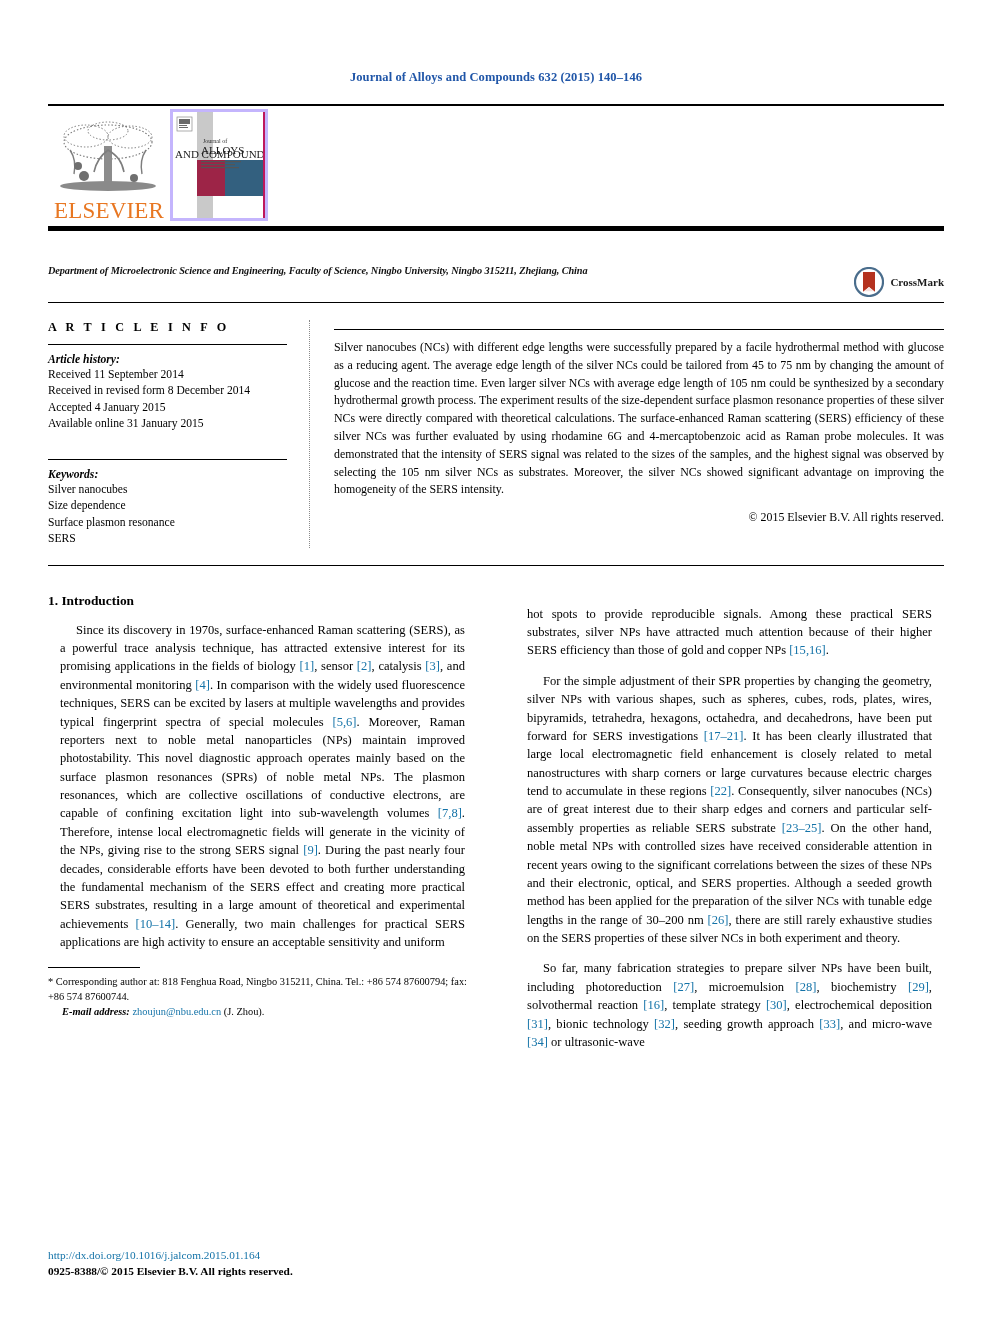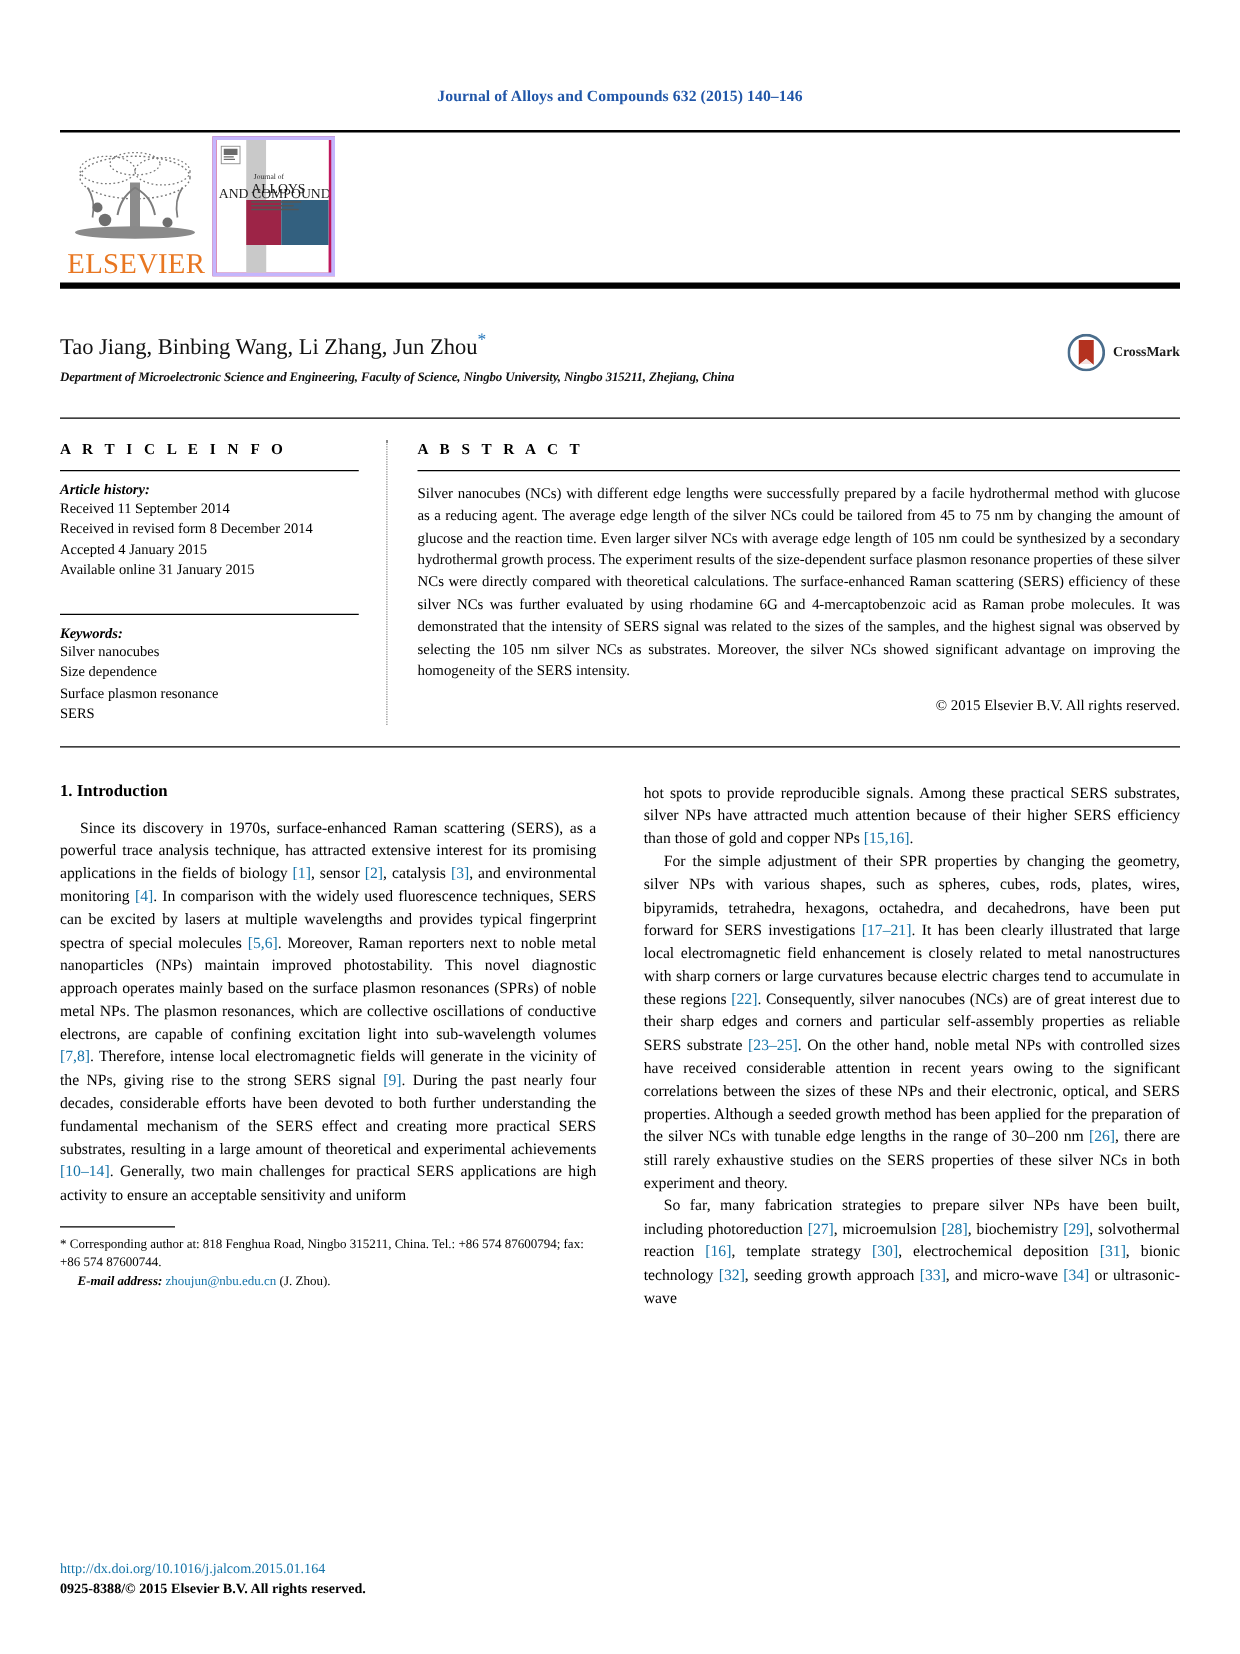--- a/index.html
+++ b/index.html
@@ -225,21 +225,21 @@
     font-weight: bold;
     font-size: 13.4px;
     margin: 0 0 12px 0;
   }
   .para {
     font-family: "Liberation Serif", serif;
     font-size: 12.55px;
     line-height: 1.465;
     text-align: justify;
     text-indent: 16px;
-    margin: 0;
+    margin: 12px;
   }
   .para.noindent { text-indent: 0; }
   .ref { color: #1473a8; }
   .lnk { color: #1473a8; }
 
   .footnote-wrap {
     margin-top: 16px;
   }
   .footnote-rule {
     border-top: 1px solid #000;
@@ -324,21 +324,20 @@
   <div class="title-block">
     <div class="crossmark">
       <svg width="30" height="30" viewBox="0 0 30 30">
         <circle cx="15" cy="15" r="14" fill="#ffffff" stroke="#4a6d8c" stroke-width="2.2"></circle>
         <path d="M9 5 L21 5 L21 25 L15 20 L9 25 Z" fill="#b4321f"></path>
         <path d="M15 20 L21 25 L9 25 Z" fill="#ffffff"></path>
         <path d="M15 20 L20 24.2 L10 24.2 Z" fill="#b4321f" opacity="0.15"></path>
       </svg>
       <span class="crossmark-label">CrossMark</span>
     </div>
-    <div class="authors"><span>Tao Jiang, Binbing Wang, Li Zhang, Jun Zhou</span><span class="star">*</span></div>
     <div class="affiliation">Department of Microelectronic Science and Engineering, Faculty of Science, Ningbo University, Ningbo 315211, Zhejiang, China</div>
   </div>
 
   <div class="info-panel">
     <div class="col-info">
       <div class="section-caps">A R T I C L E   I N F O</div>
       <div class="hr-thin"></div>
       <div class="info-head">Article history:</div>
       <div class="info-line">Received 11 September 2014</div>
       <div class="info-line">Received in revised form 8 December 2014</div>
@@ -347,21 +346,20 @@
       <div class="kw-gap"></div>
       <div class="hr-thin"></div>
       <div class="info-head">Keywords:</div>
       <div class="info-line">Silver nanocubes</div>
       <div class="info-line">Size dependence</div>
       <div class="info-line">Surface plasmon resonance</div>
       <div class="info-line">SERS</div>
     </div>
 
     <div class="col-abstract">
-      <div class="section-caps">A B S T R A C T</div>
       <div class="hr-thin wide"></div>
       <div class="abstract-body">Silver nanocubes (NCs) with different edge lengths were successfully prepared by a facile hydrothermal method with glucose as a reducing agent. The average edge length of the silver NCs could be tailored from 45 to 75 nm by changing the amount of glucose and the reaction time. Even larger silver NCs with average edge length of 105 nm could be synthesized by a secondary hydrothermal growth process. The experiment results of the size-dependent surface plasmon resonance properties of these silver NCs were directly compared with theoretical calculations. The surface-enhanced Raman scattering (SERS) efficiency of these silver NCs was further evaluated by using rhodamine 6G and 4-mercaptobenzoic acid as Raman probe molecules. It was demonstrated that the intensity of SERS signal was related to the sizes of the samples, and the highest signal was observed by selecting the 105 nm silver NCs as substrates. Moreover, the silver NCs showed significant advantage on improving the homogeneity of the SERS intensity.</div>
       <div class="abstract-copy">© 2015 Elsevier B.V. All rights reserved.</div>
     </div>
   </div>
 
   <div class="body-cols">
 
     <div class="bcol">
       <div class="h2">1. Introduction</div>

